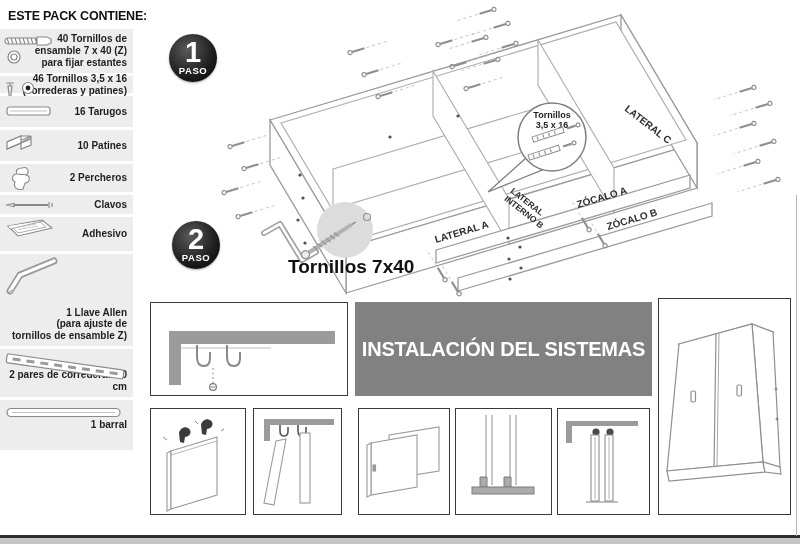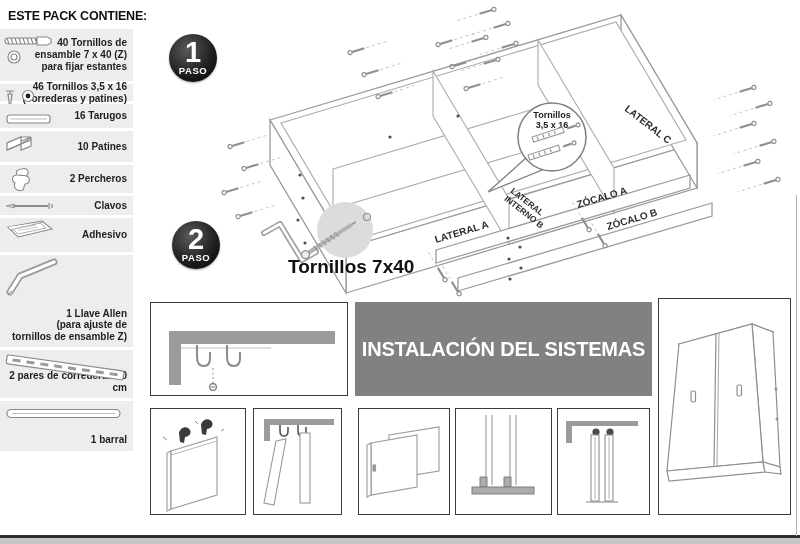--- a/index.html
+++ b/index.html
@@ -9,26 +9,26 @@
   
   .sidebar{position:absolute;left:0;top:0;width:133px}
   .sidebar-title{font-size:12.5px;font-weight:bold;color:#111;
                  padding:9px 0 6px 8px;letter-spacing:-.2px;white-space:nowrap}
   .pack-row{position:relative;background:#ededed;margin-bottom:3px;
             display:flex;align-items:center;justify-content:flex-end;
             padding:2px 6px 2px 2px;box-sizing:border-box}
   .pack-row .lbl{font-size:10px;font-weight:600;color:#1e1e1e;text-align:right;
                  white-space:pre-line;line-height:1.18}
   .pack-row svg{position:absolute}
-  .pack-row.r1{height:52px}.pack-row.r2{height:17px}.pack-row.r3{height:24px}
+  .pack-row.r1{height:44px}.pack-row.r2{height:17px}.pack-row.r3{height:31px}
   .pack-row.r4{height:31px}.pack-row.r5{height:28px}.pack-row.r6{height:19px}
   .pack-row.r7{height:34px}
   .pack-row.r8{height:92px;align-items:flex-end;padding-bottom:4px}
   .pack-row.r9{height:48px;align-items:flex-end;padding-bottom:4px}
-  .pack-row.r10{height:50px;align-items:flex-end;padding-bottom:5px}
+  .pack-row.r10{height:50px;align-items:flex-end;padding-bottom:19px}
 
   
   .badge{position:absolute;width:48px;height:48px;border-radius:50%;
          background:radial-gradient(circle at 38% 32%, #5a5a5a 0%, #222 55%, #000 100%);
          box-shadow:0 1px 2px rgba(0,0,0,.35);
          display:flex;flex-direction:column;align-items:center;justify-content:center;
          color:#fff;z-index:5}
   .badge .num{font-size:29px;font-weight:bold;line-height:.85}
   .badge .plbl{font-size:9.5px;font-weight:bold;letter-spacing:.6px;margin-top:1px}
   .badge1{left:169px;top:34px}

